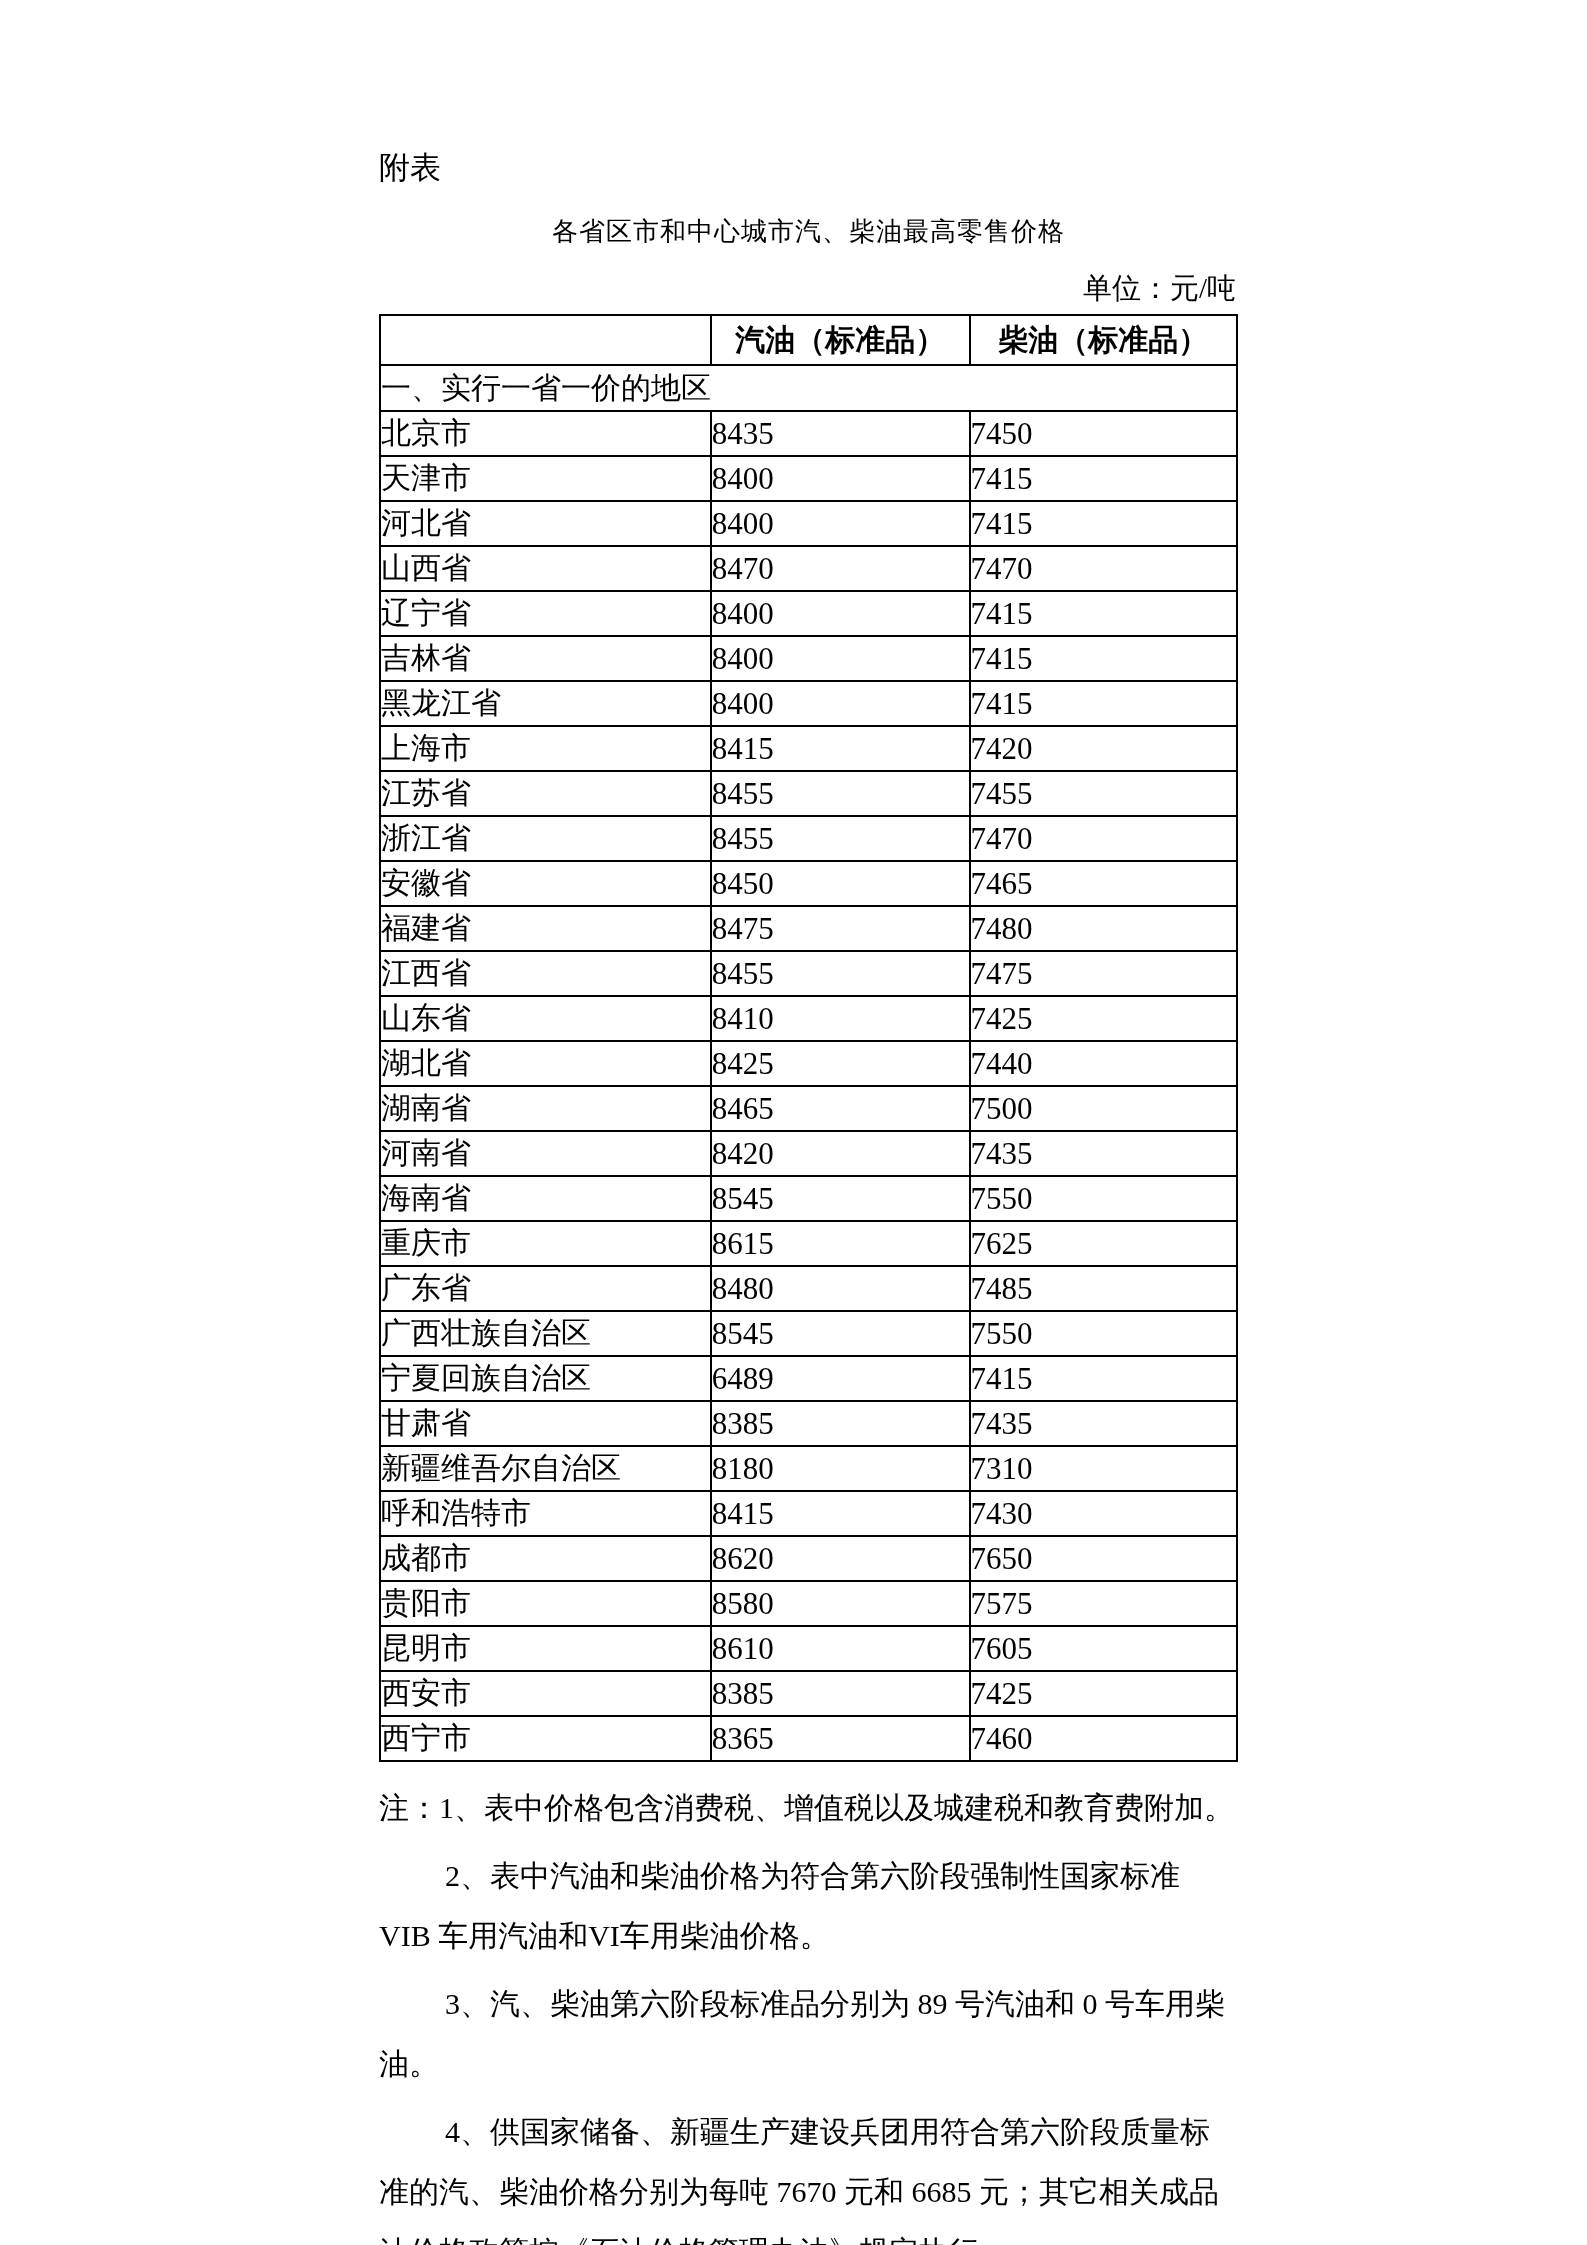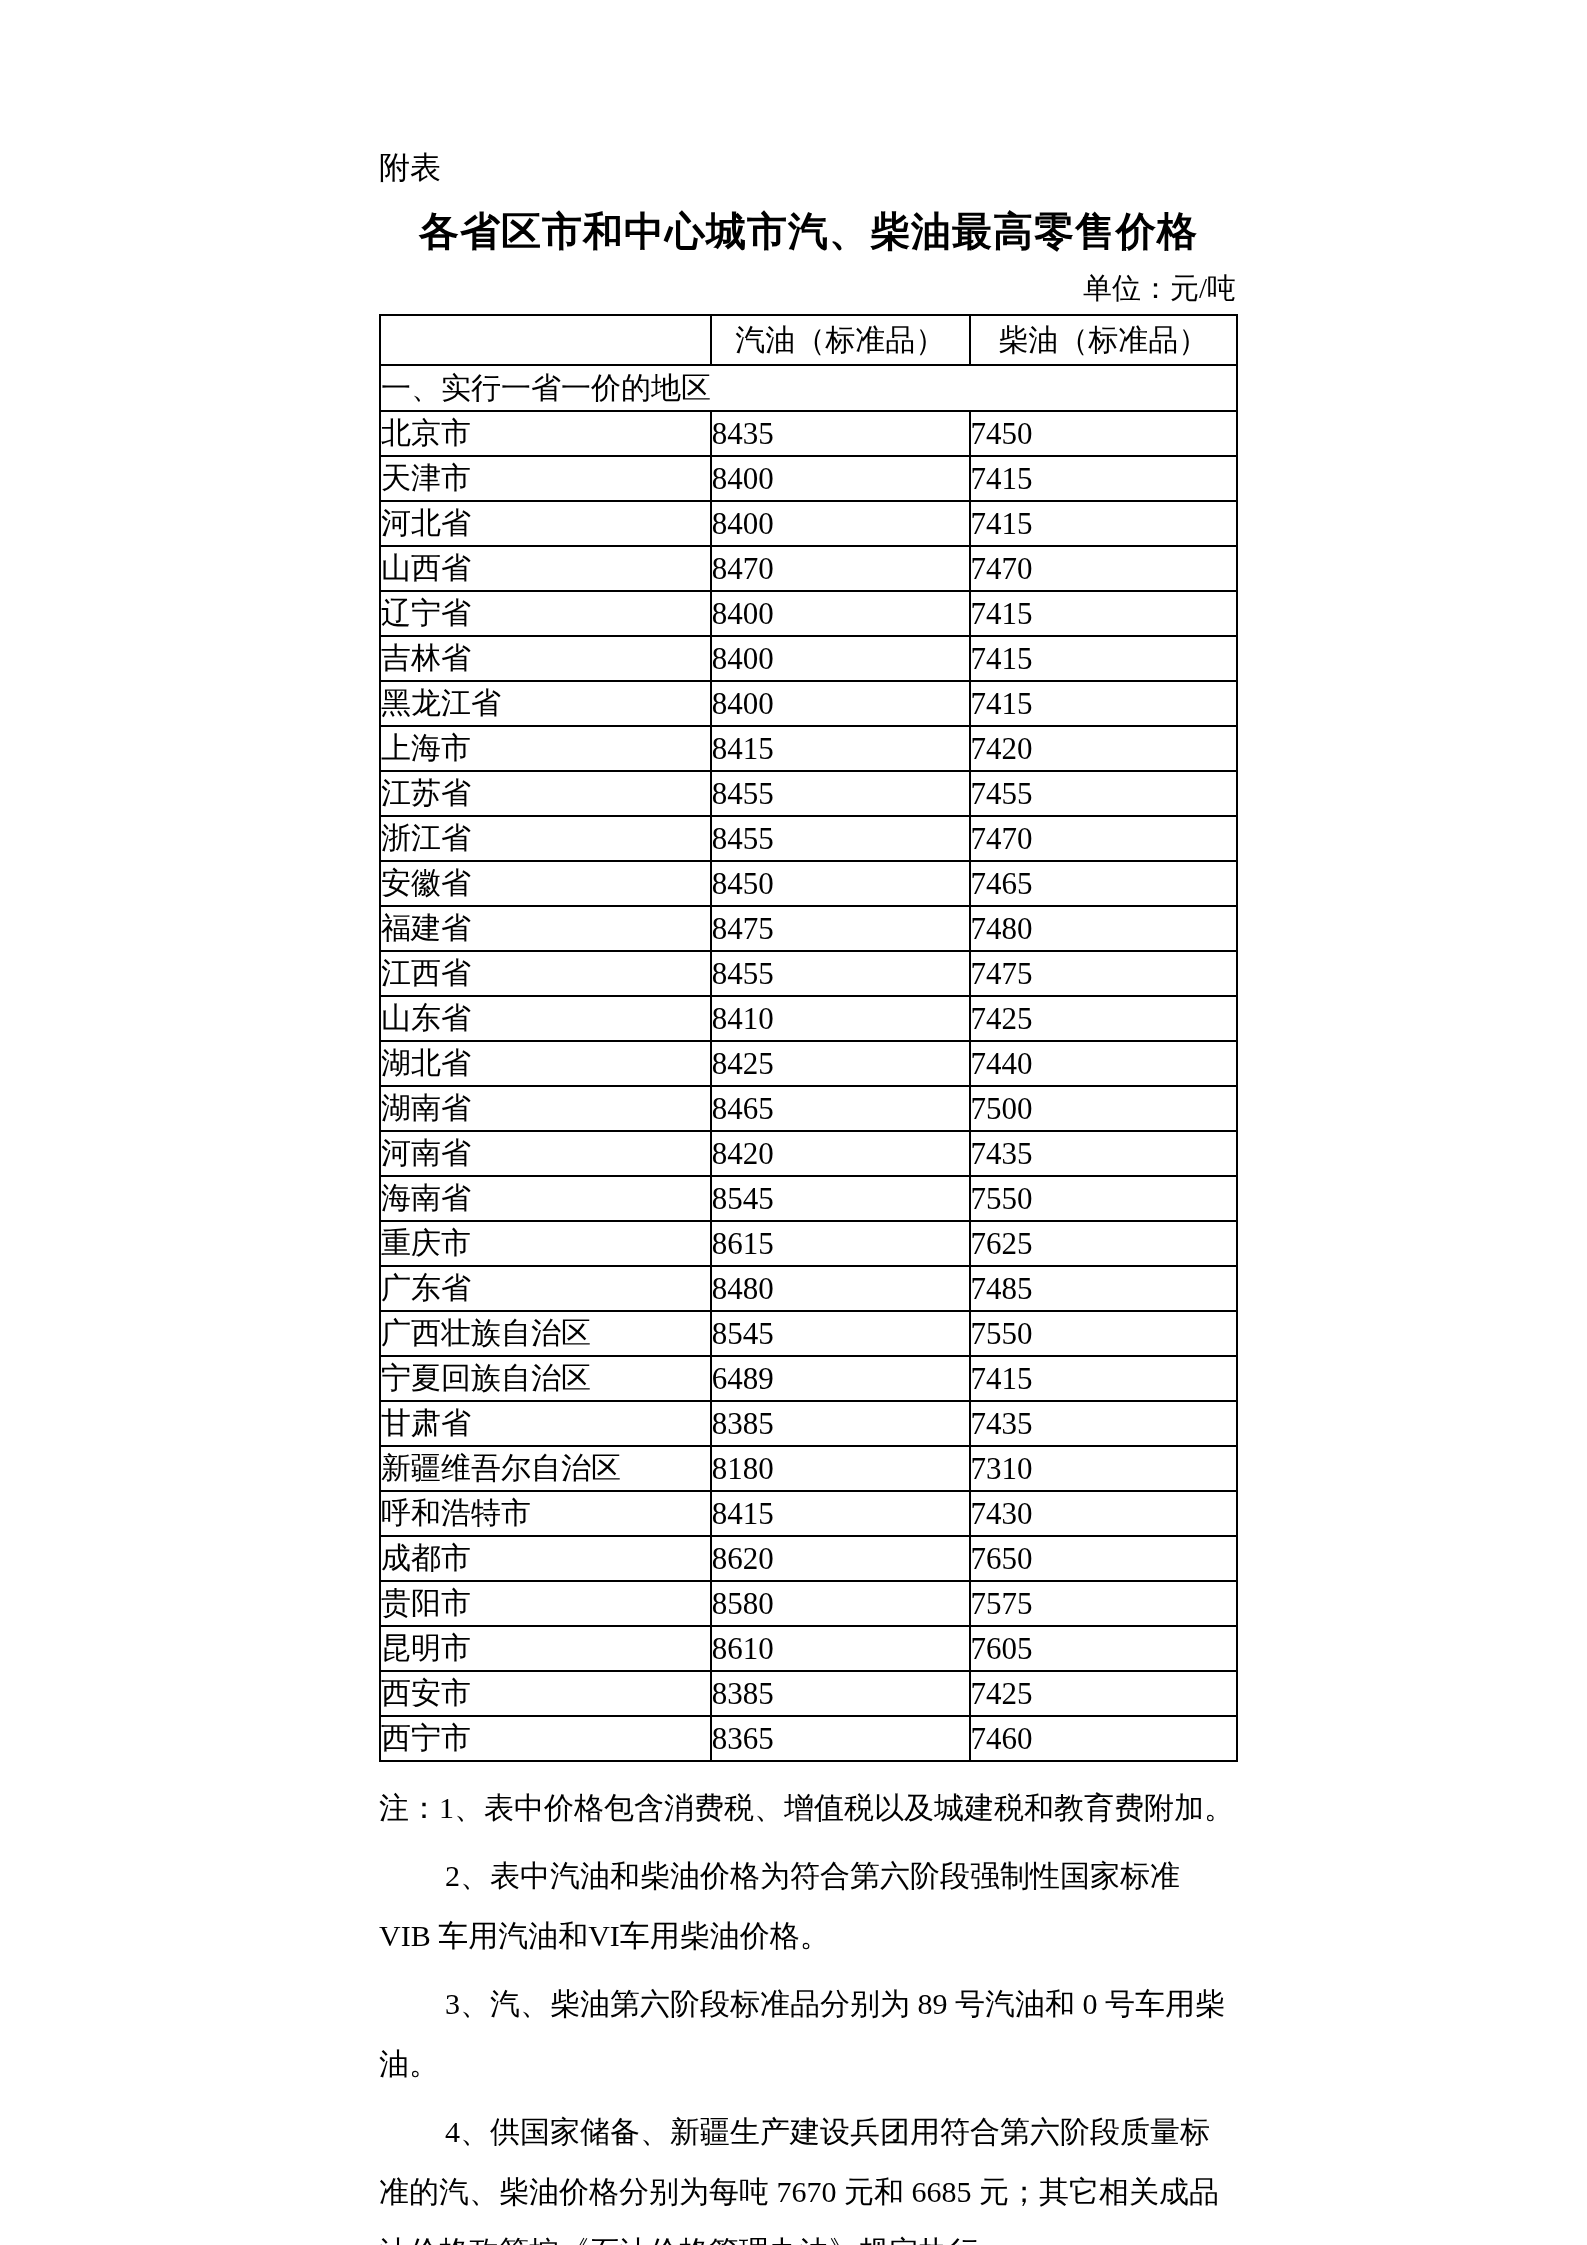--- a/index.html
+++ b/index.html
@@ -16,22 +16,22 @@
     overflow: hidden;
     border-radius: 23px;
   }
   .attach-label {
     font-size: 31px;
     line-height: 40px;
     text-align: left;
   }
   .doc-title {
     font-family: "Liberation Sans", "DejaVu Sans", sans-serif;
-    font-weight: 700;
-    font-size: 40px;
+    font-weight: 400;
+    font-size: 26px;
     line-height: 46px;
     text-align: center;
     margin: 20px 0 0 0;
     letter-spacing: 1px;
   }
   .unit-label {
     font-size: 29px;
     line-height: 40px;
     text-align: right;
     margin: 14px 2px 6px 0;
@@ -43,21 +43,21 @@
   }
   table.price-table th,
   table.price-table td {
     border: 2px solid #000000;
     padding: 0;
     overflow: hidden;
     white-space: nowrap;
   }
   table.price-table thead th {
     height: 48px;
-    font-weight: 400;
+    font-weight: 700;
     font-size: 30px;
     text-align: center;
     vertical-align: middle;
     margin-left: 36px;
   }
   td.section-header-cell {
     height: 44px;
     font-size: 30px;
     text-align: left;
     padding-left: 8px;

